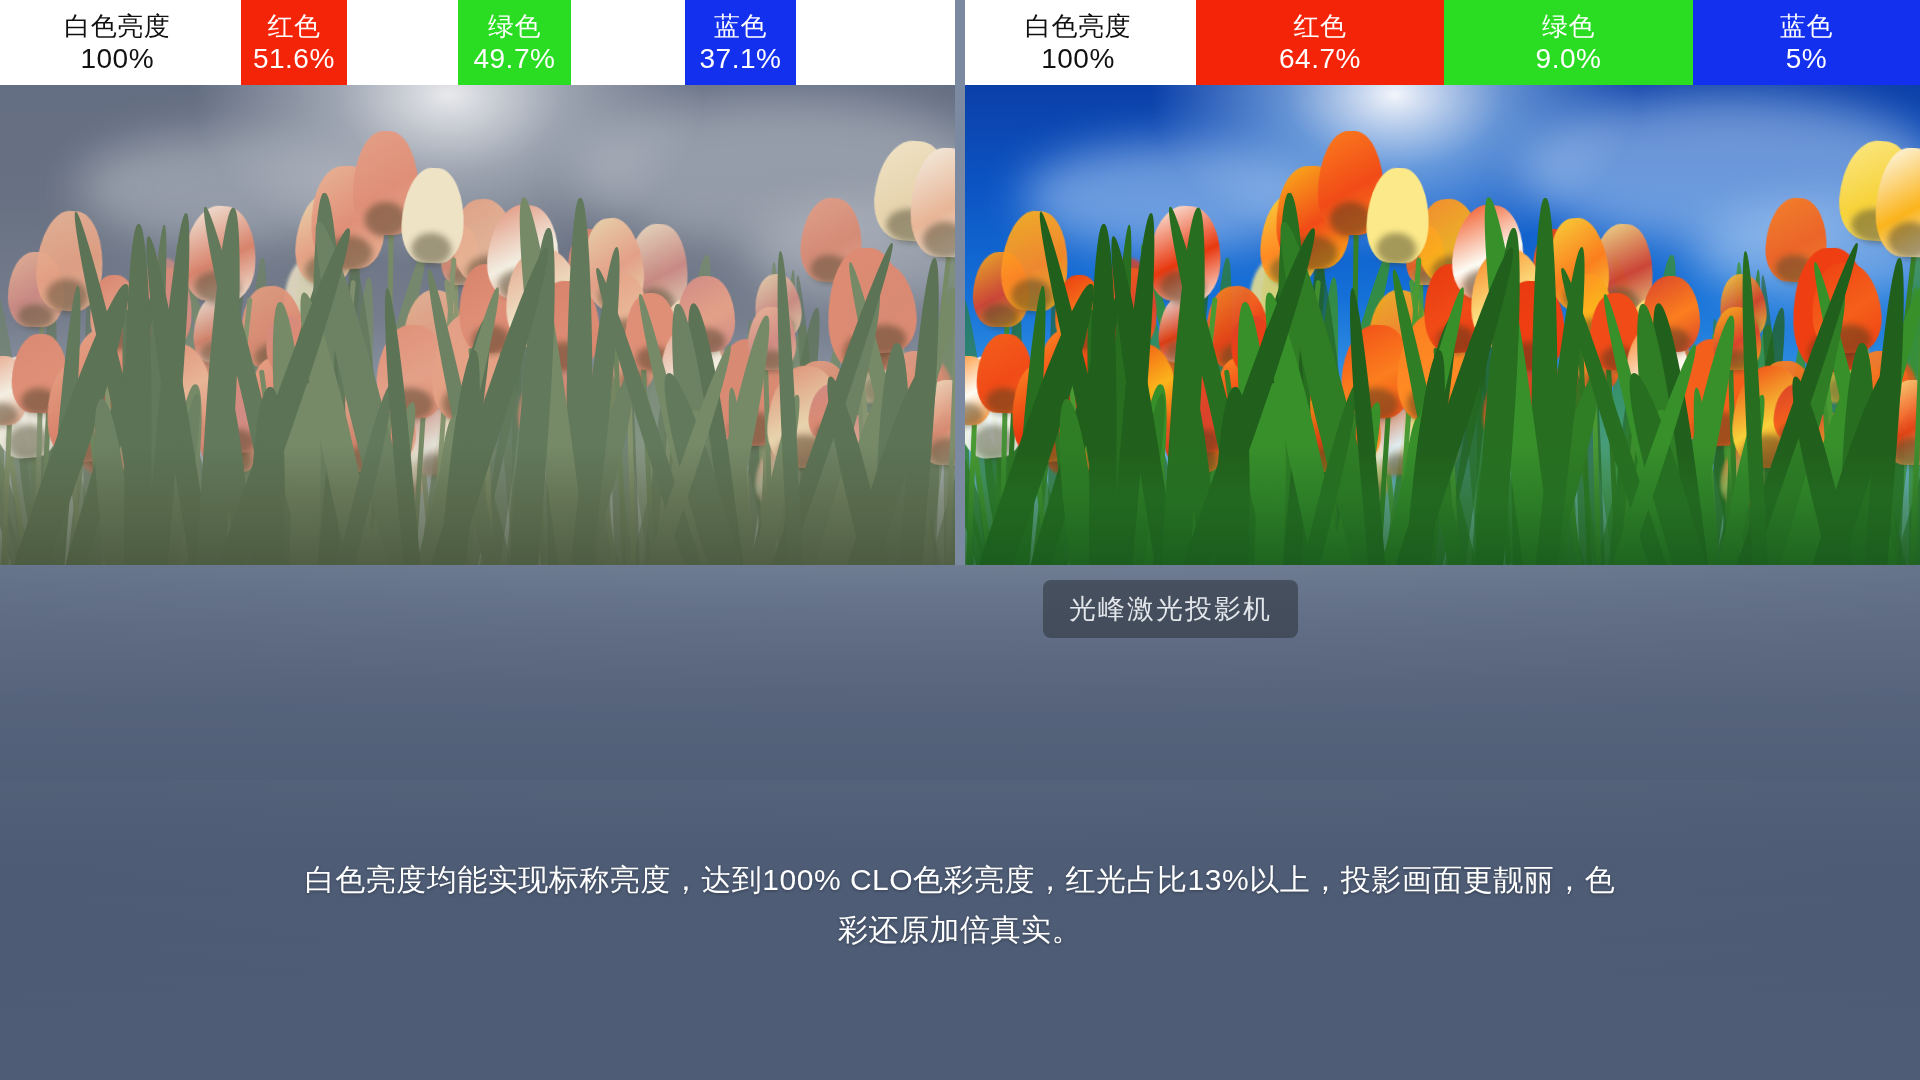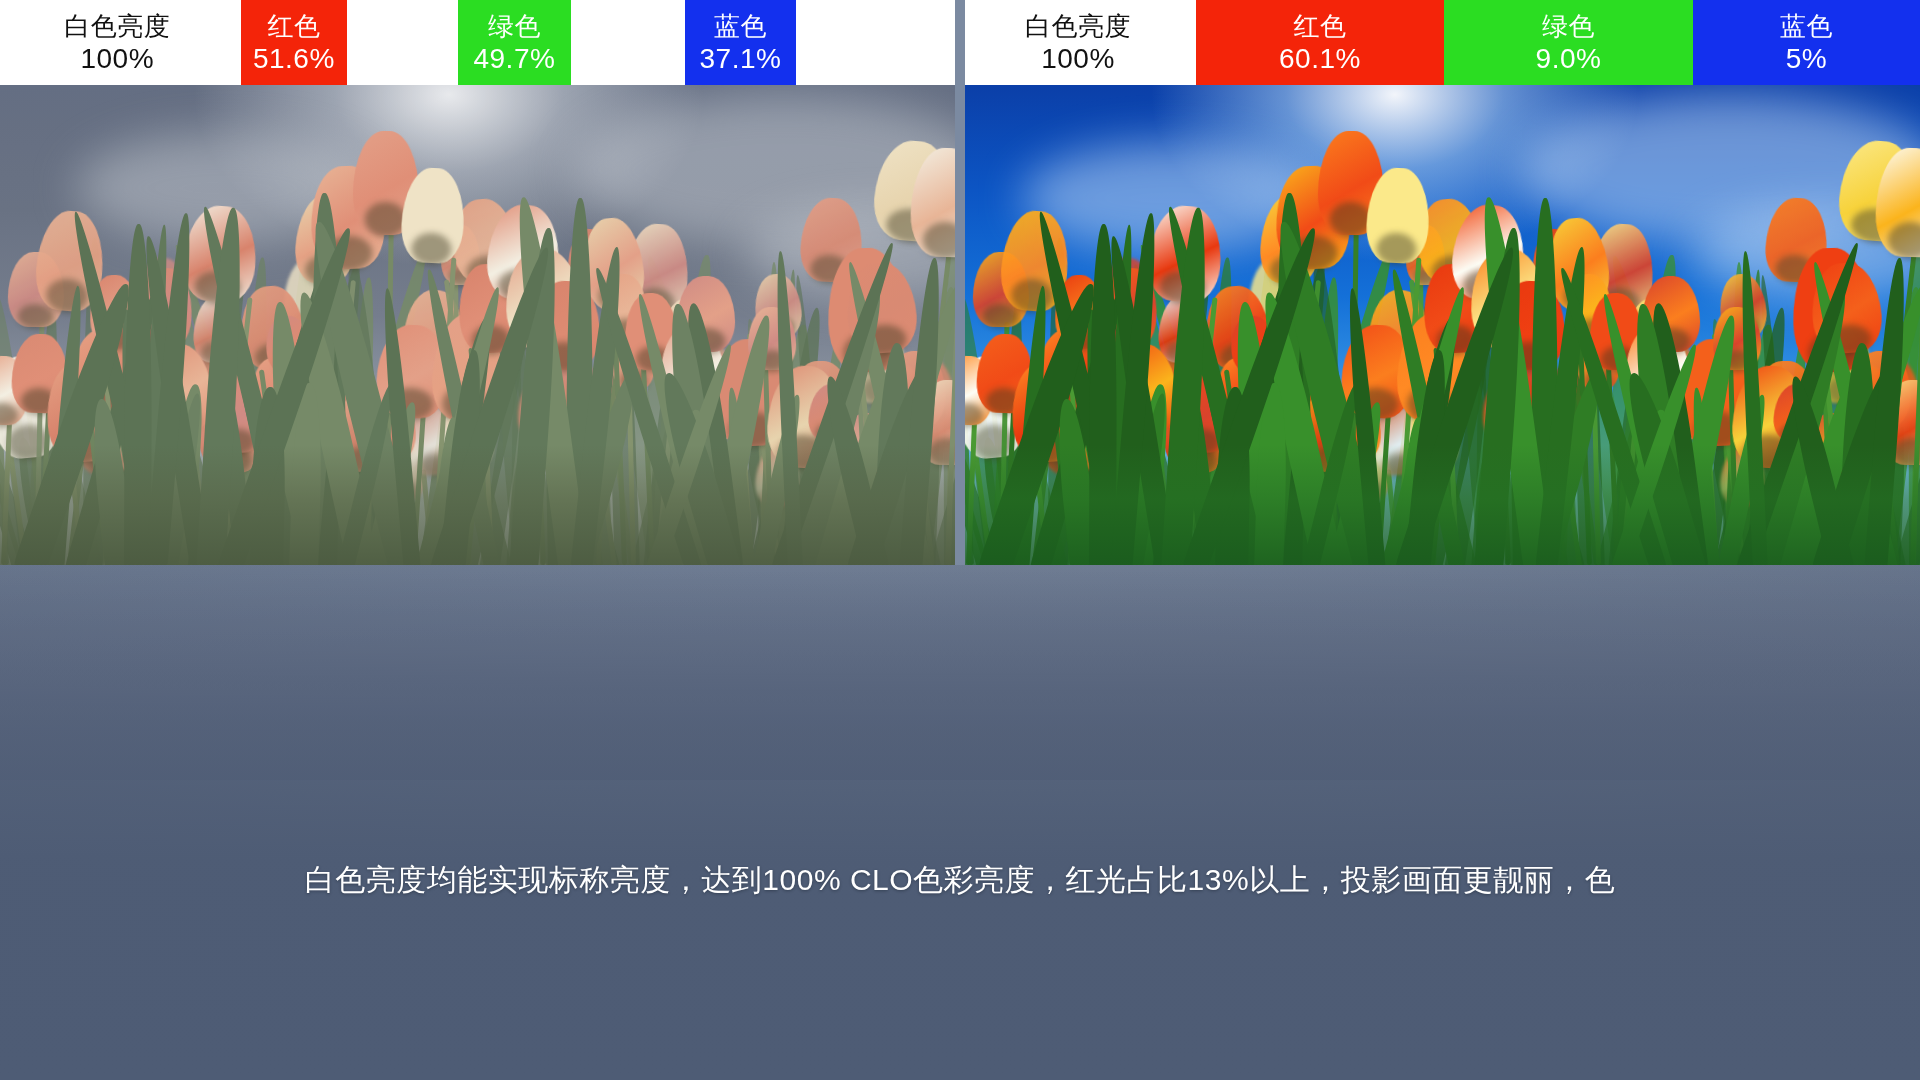--- a/index.html
+++ b/index.html
@@ -193,21 +193,21 @@
     </div>
 
     <div class="hdr right">
       <div class="hdr-inner">
         <div class="seg white R-white">
           <span class="lbl">白色亮度</span>
           <span class="val">100%</span>
         </div>
         <div class="seg red R-red">
           <span class="lbl">红色</span>
-          <span class="val">60.1%</span>
+          <span class="val">64.7%</span>
         </div>
         <div class="seg green R-green">
           <span class="lbl">绿色</span>
           <span class="val">9.0%</span>
         </div>
         <div class="seg blue R-blue">
           <span class="lbl">蓝色</span>
           <span class="val">5%</span>
         </div>
       </div>
@@ -928,19 +928,21 @@
       
     </div>
     <div class="refl-half r">
       
     </div>
     <div class="refl-veil"></div>
   </div>
 
   <div class="bg-bottom"></div>
 
+  <div class="pill r">光峰激光投影机</div>
 
 
   <div class="body-copy">
     <span class="ln">白色亮度均能实现标称亮度，达到100% CLO色彩亮度，红光占比13%以上，投影画面更靓丽，色</span>
+    <span class="ln">彩还原加倍真实。</span>
   </div>
 
 </div>
 
 </body></html>

